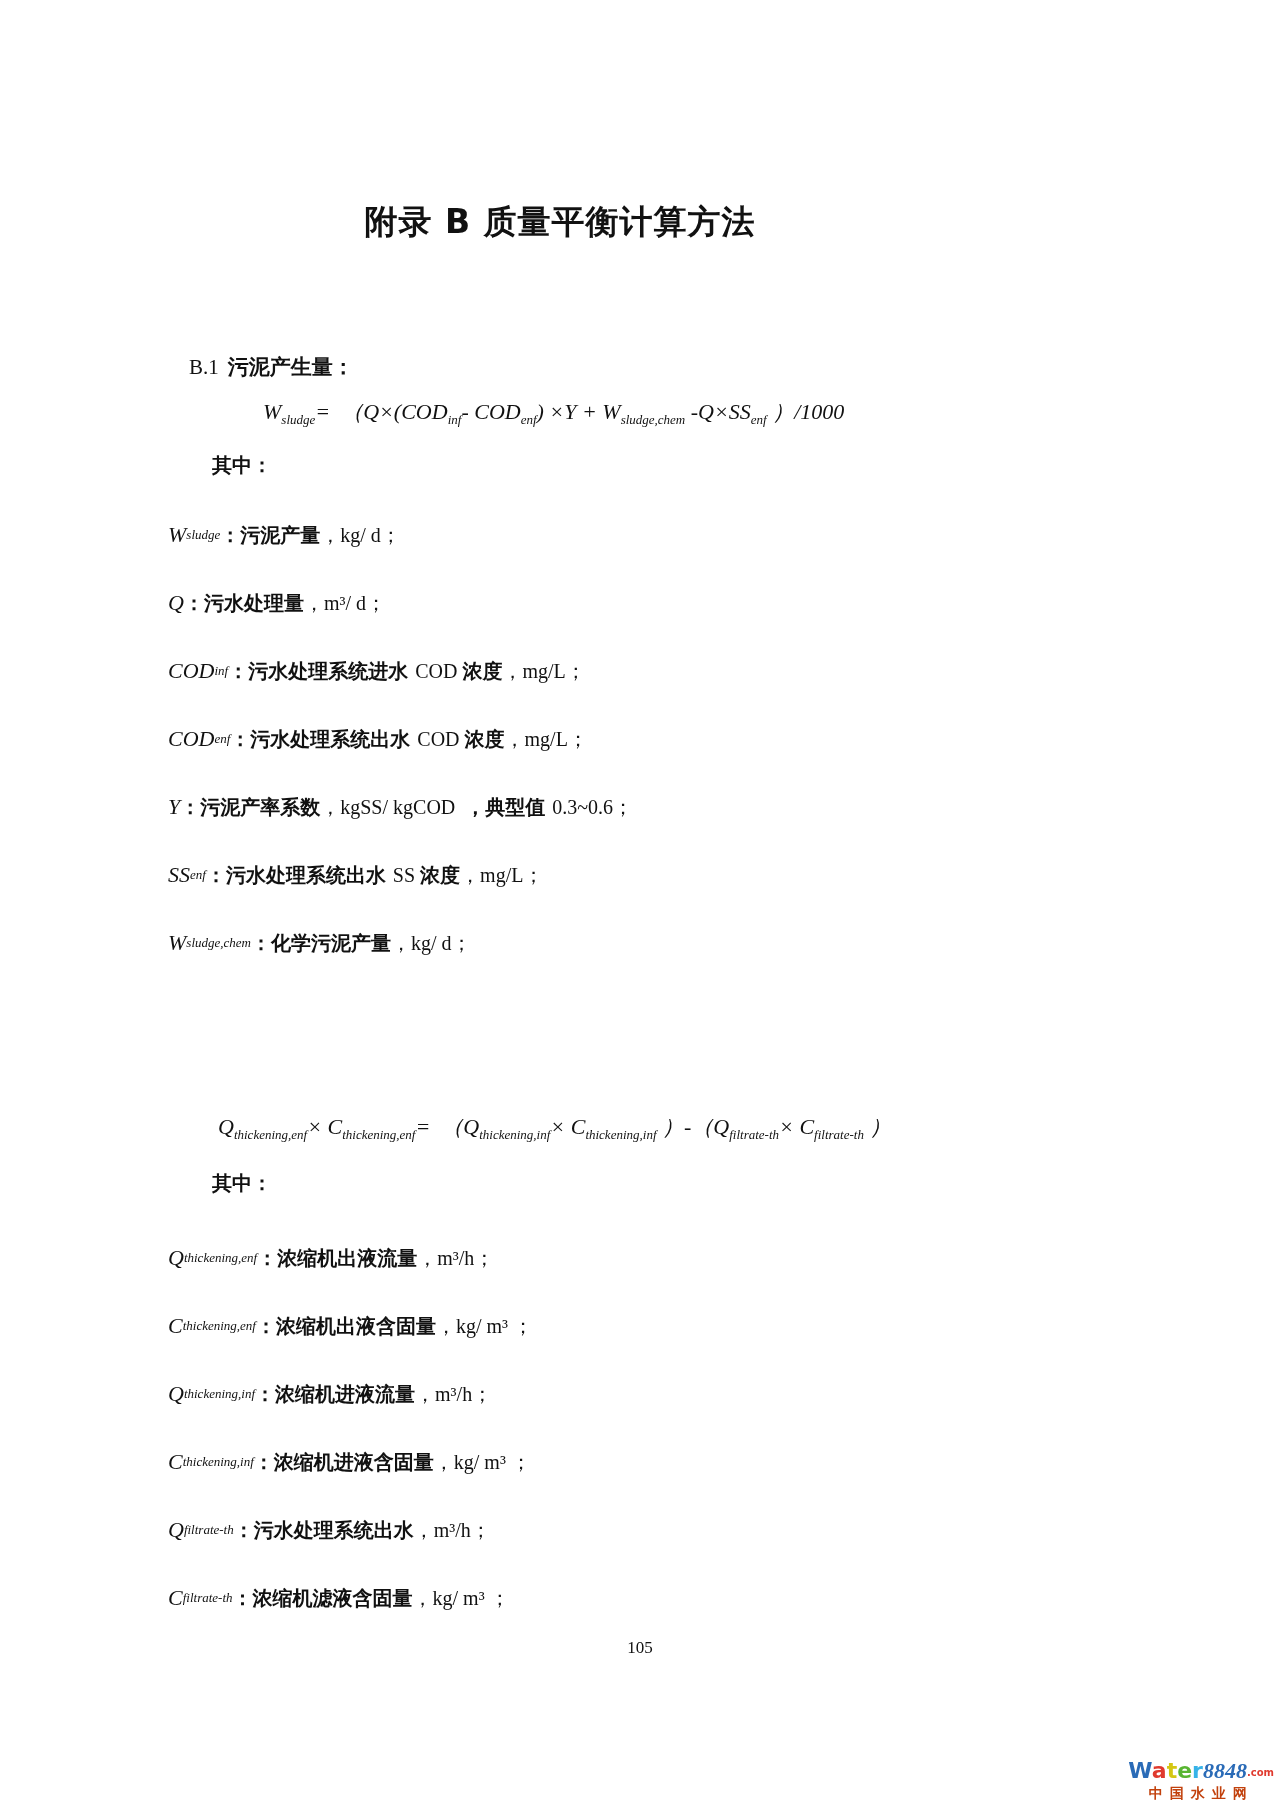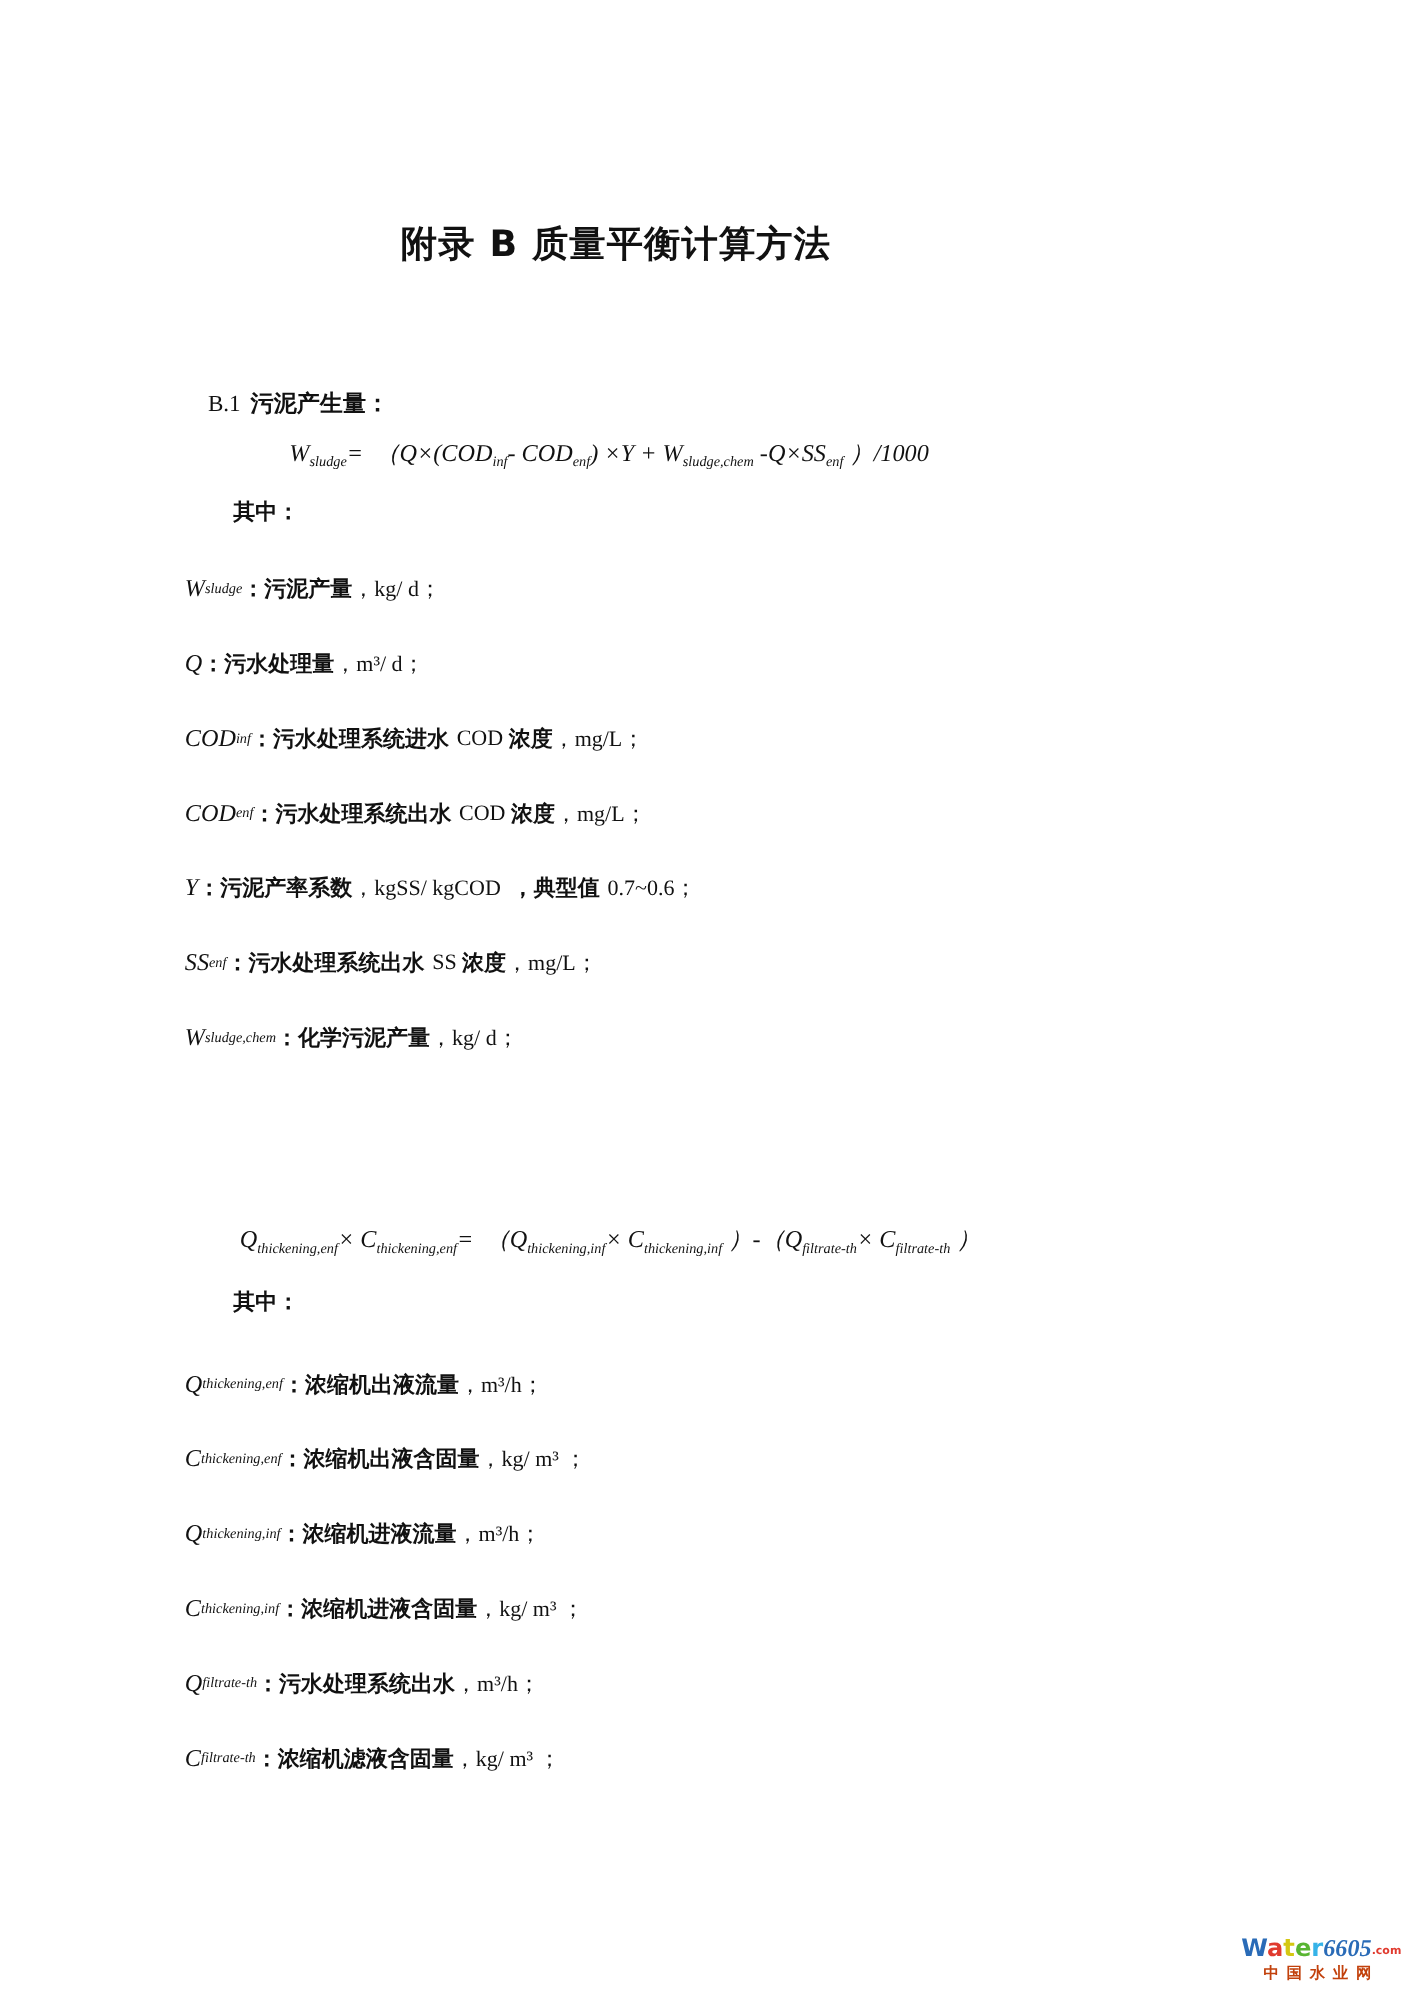--- a/index.html
+++ b/index.html
@@ -126,21 +126,21 @@
         <span class="seg-cn">：污水处理系统出水 </span>
         <span class="seg-u">COD </span>
         <span class="seg-cn">浓度</span>
         <span class="seg-u">，mg/L；</span>
       </div>
       <div class="def-line">
         <span class="seg-v">Y</span>
         <span class="seg-cn">：污泥产率系数</span>
         <span class="seg-u">，kgSS/ kgCOD  </span>
         <span class="seg-cn">，典型值 </span>
-        <span class="seg-u">0.7~0.6；</span>
+        <span class="seg-u">0.3~0.6；</span>
       </div>
       <div class="def-line">
         <span class="seg-v">SS</span>
         <span class="seg-sub">enf</span>
         <span class="seg-cn">：污水处理系统出水 </span>
         <span class="seg-u">SS </span>
         <span class="seg-cn">浓度</span>
         <span class="seg-u">，mg/L；</span>
       </div>
       <div class="def-line">
@@ -188,21 +188,22 @@
         <span class="seg-u">，m³/h；</span>
       </div>
       <div class="def-line">
         <span class="seg-v">C</span>
         <span class="seg-sub">filtrate-th</span>
         <span class="seg-cn">：浓缩机滤液含固量</span>
         <span class="seg-u">，kg/ m³ ；</span>
       </div>
     </div>
 
+  <div class="page-number">105</div>
 
   <div class="logo">
     <div class="logo-top">
-      <span><span style="color: rgb(42, 107, 183);">W</span><span style="color: rgb(224, 58, 46);">a</span><span style="color: rgb(212, 199, 19);">t</span><span style="color: rgb(88, 181, 49);">e</span><span style="color: rgb(54, 179, 232);">r</span></span><span class="logo-8848" style="color: rgb(42, 107, 183);">6605</span><span class="logo-dot" style="color: rgb(224, 58, 46);">.com</span>
+      <span><span style="color: rgb(42, 107, 183);">W</span><span style="color: rgb(224, 58, 46);">a</span><span style="color: rgb(212, 199, 19);">t</span><span style="color: rgb(88, 181, 49);">e</span><span style="color: rgb(54, 179, 232);">r</span></span><span class="logo-8848" style="color: rgb(42, 107, 183);">8848</span><span class="logo-dot" style="color: rgb(224, 58, 46);">.com</span>
     </div>
     <div class="logo-cn" style="color: #c2410c;">中国水业网</div>
   </div>
 
 </div>
 
 </body></html>

